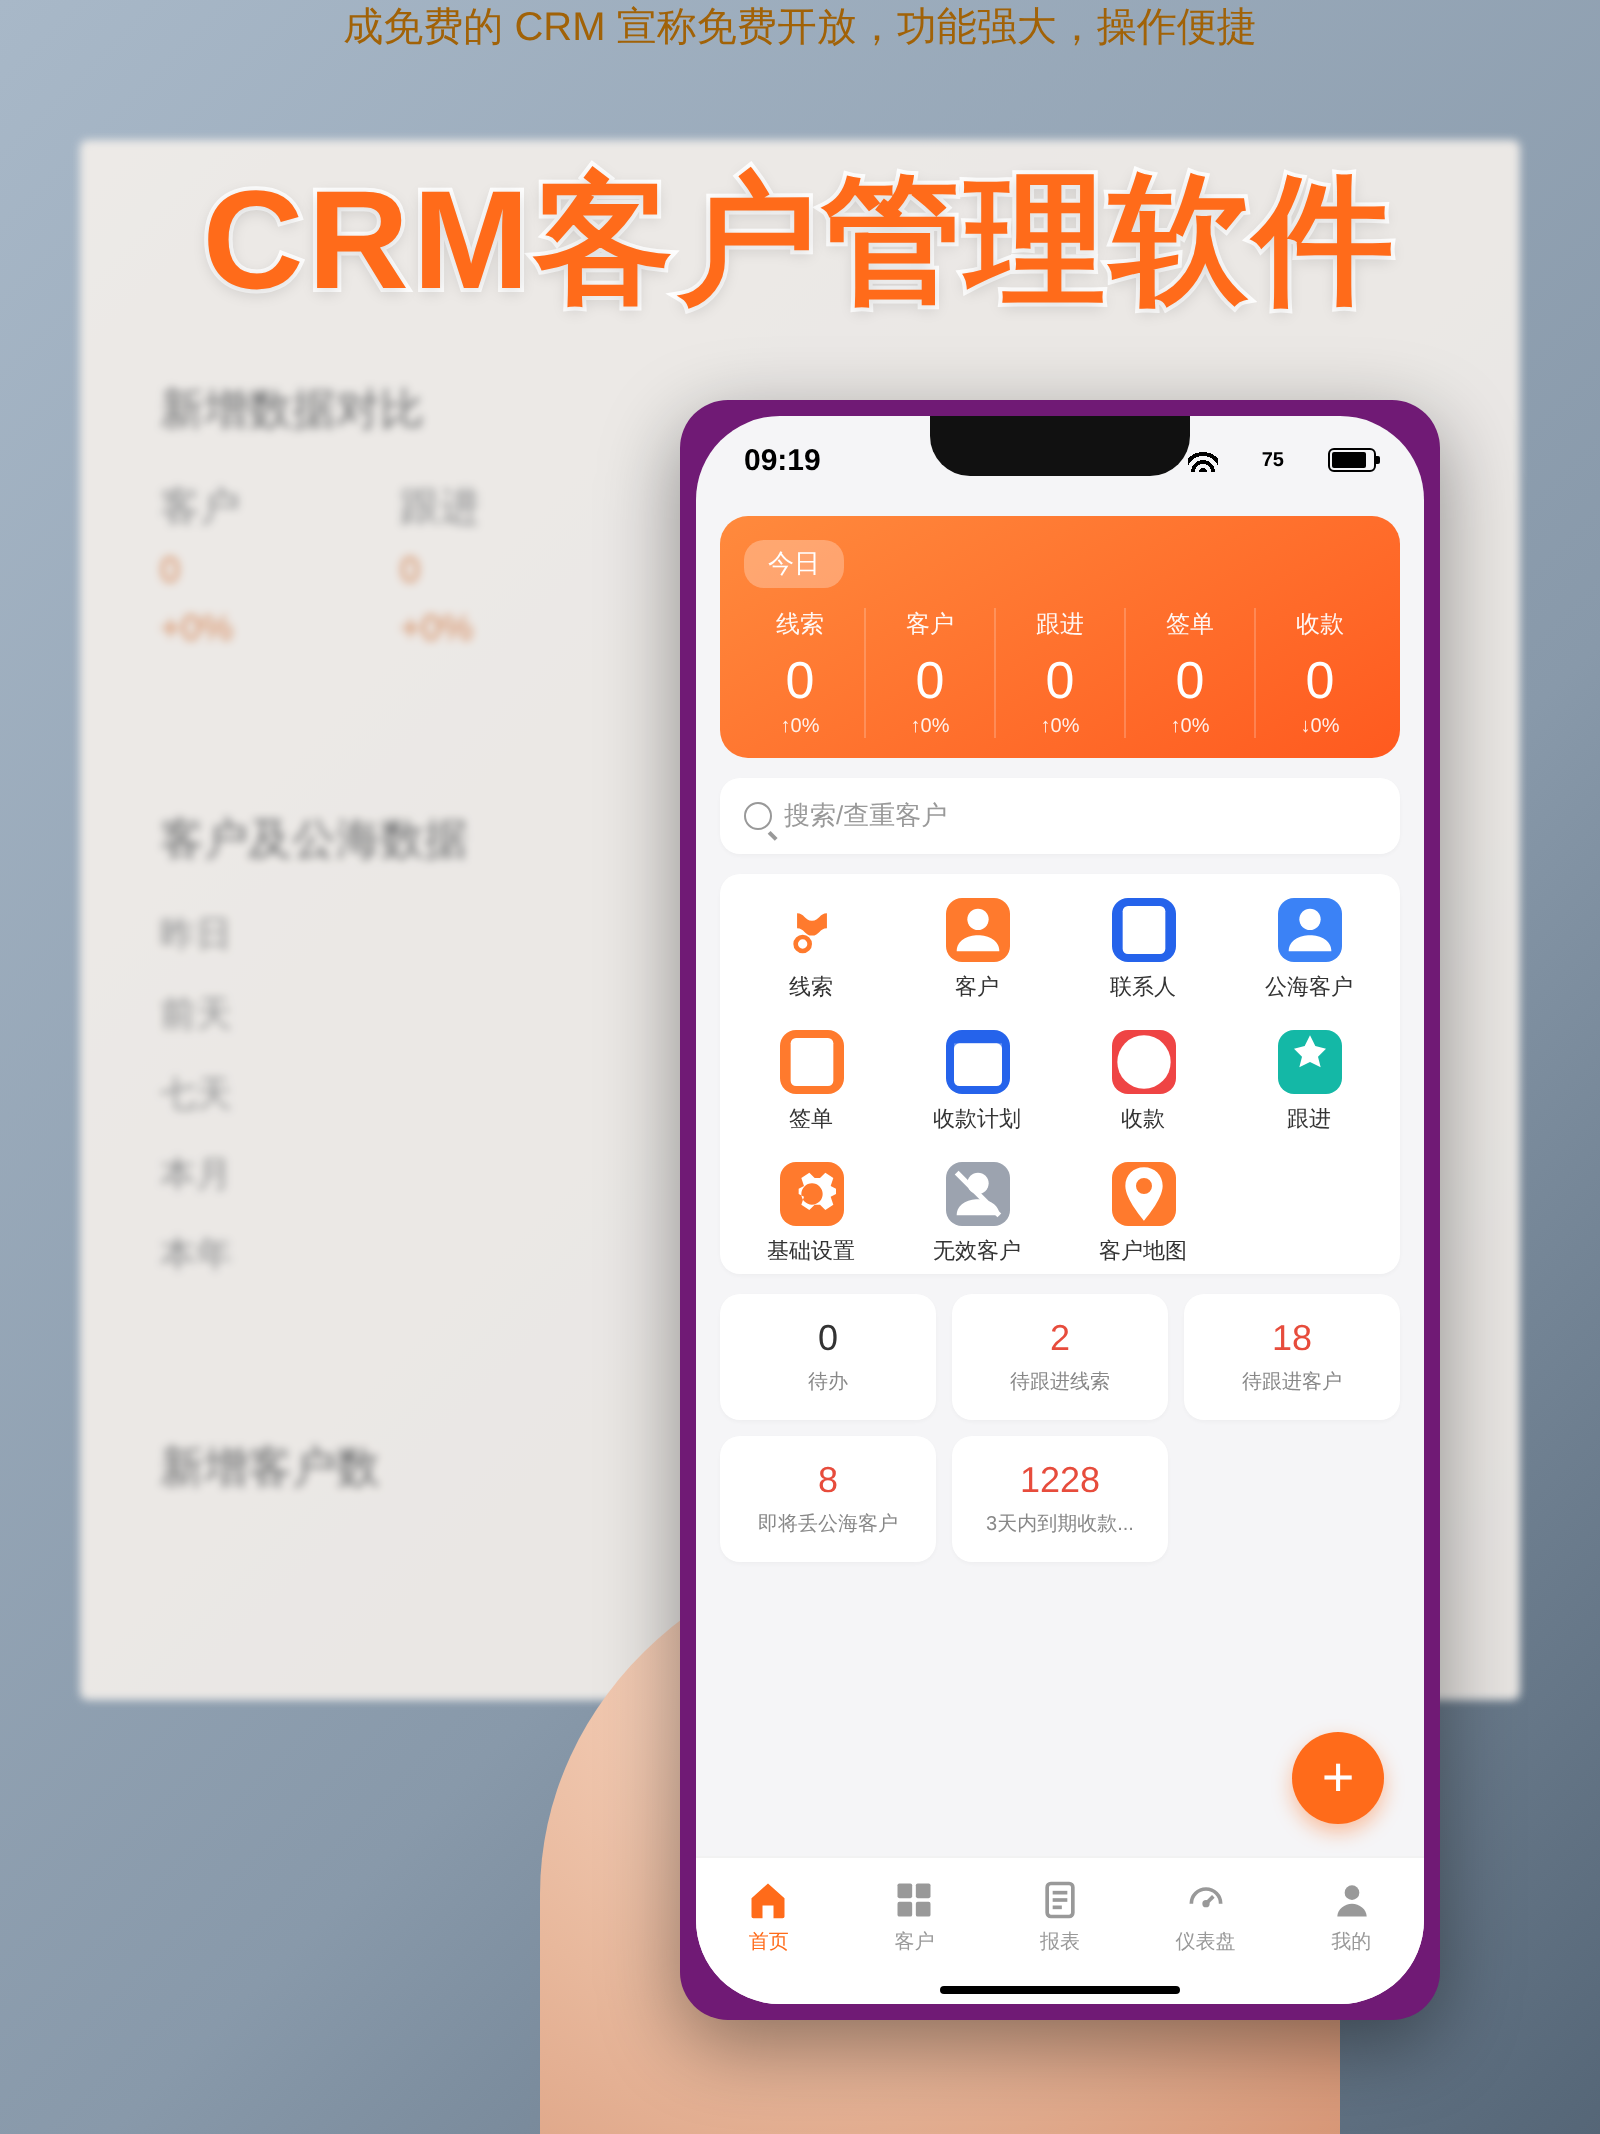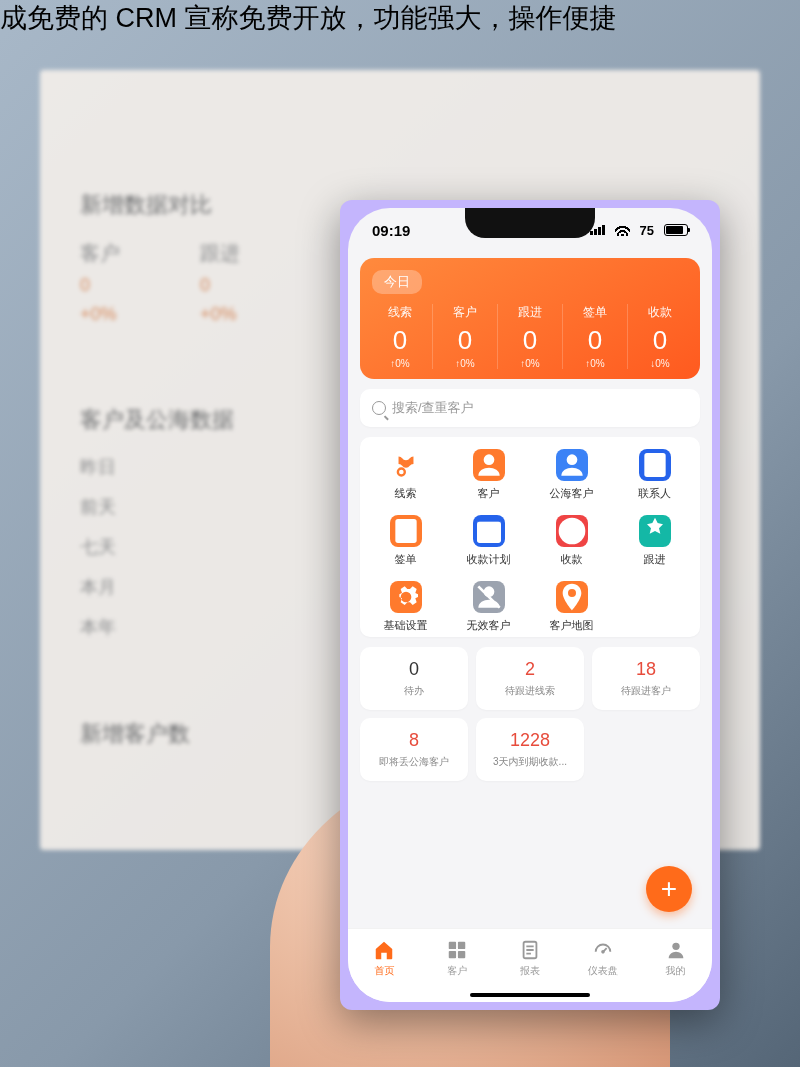--- a/index.html
+++ b/index.html
@@ -31,22 +31,23 @@
 .bg-label { color: #888; font-size: 20px; }
 .bg-pct { color: #d85; font-size: 18px; margin-top: 8px; }
 .bg-section-title { color: #666; font-size: 22px; margin-top: 80px; margin-bottom: 20px; font-weight: 500;}
 .bg-item { color: #888; font-size: 18px; margin: 16px 0; }
 
 
 .caption {
   position: absolute;
   top: 0;
   left: 0; right: 0;
-  font-size: 27px;
-  color: #000000;
+  text-align: center;
+  font-size: 20px;
+  color: #a16207;
   z-index: 5;
 }
 .headline {
   position: absolute;
   top: 5px;
   left: 0; right: 0;
   text-align: center;
   font-size: 70px;
   font-weight: 900;
   line-height: 1.1;
@@ -66,22 +67,22 @@
   background: radial-gradient(circle at 30% 20%, #f8d5c0, #e8b89c 50%, #d89878);
   border-radius: 50% 50% 0 0 / 60% 60% 0 0;
   z-index: 9;
 }
 
 
 .phone {
   position: absolute;
   left: 340px; top: 200px;
   width: 380px; height: 810px;
-  background: #c4b5fd;
-  border-radius: 12px;
+  background: #701a75;
+  border-radius: 24px;
   z-index: 10;
   box-shadow: 0 12px 40px rgba(0,0,0,0.4);
   padding: 8px;
 }
 .phone-inner {
   width: 100%; height: 100%;
   background: #f5f5f7;
   border-radius: 42px;
   overflow: hidden;
   position: relative;
@@ -99,21 +100,21 @@
 
 .status-bar {
   height: 44px;
   display: flex;
   justify-content: space-between;
   align-items: center;
   padding: 0 24px;
   font-size: 15px;
   font-weight: 600;
 }
-.status-right { display: flex; gap: 10px; align-items: center; font-size:13px;}
+.status-right { display: flex; gap: 22px; align-items: center; font-size:10px;}
 
 .signal { display: inline-flex; gap: 1px; align-items: flex-end; }
 .signal i { width: 3px; background: #000; display: block; }
 .signal i:nth-child(1){height:4px;} .signal i:nth-child(2){height:6px;}
 .signal i:nth-child(3){height:8px;} .signal i:nth-child(4){height:10px;}
 
 .wifi {
   width: 15px; height: 11px;
   background:
     radial-gradient(circle at 50% 100%, #000 2px, transparent 2px),
@@ -307,20 +308,21 @@
   <div class="bg-item">前天</div>
   <div class="bg-item">七天</div>
   <div class="bg-item">本月</div>
   <div class="bg-item">本年</div>
   <div class="bg-section-title">新增客户数</div>
 </div>
 
 <div class="caption">成免费的 CRM 宣称免费开放，功能强大，操作便捷</div>
 <div class="headline">
   <br>
+  <span>CRM客户管理软件</span>
 </div>
 
 <div class="hand"></div>
 
 <div class="phone">
   <div class="phone-inner">
     <div class="notch"></div>
 
     <div class="status-bar">
       <span>09:19</span>
@@ -390,37 +392,37 @@
           <div class="module">
             <div class="mod-icon c-orange">
               <svg viewBox="0 0 24 24" fill="currentColor">
                 <circle cx="12" cy="8" r="4"></circle>
                 <path d="M4 20c0-4 4-6 8-6s8 2 8 6z"></path>
               </svg>
             </div>
     <div class="mod-label">客户</div>
           </div>
           <div class="module">
-            <div class="mod-icon c-blue">
-              <svg viewBox="0 0 24 24" fill="currentColor">
-                <circle cx="12" cy="8" r="4"></circle>
-                <path d="M4 20c0-4 4-6 8-6s8 2 8 6z"></path>
-              </svg>
-            </div>
-    <div class="mod-label">公海客户</div>
-          </div>
-          <div class="module">
             <div class="mod-icon c-dblue">
               <svg viewBox="0 0 24 24" fill="currentColor">
                 <rect x="4" y="3" width="16" height="18" rx="2"></rect>
                 <circle cx="12" cy="10" r="2" fill="#fff"></circle>
                 <path d="M8 16c0-2 2-3 4-3s4 1 4 3z" fill="#fff"></path>
               </svg>
             </div>
     <div class="mod-label">联系人</div>
+          </div>
+          <div class="module">
+            <div class="mod-icon c-blue">
+              <svg viewBox="0 0 24 24" fill="currentColor">
+                <circle cx="12" cy="8" r="4"></circle>
+                <path d="M4 20c0-4 4-6 8-6s8 2 8 6z"></path>
+              </svg>
+            </div>
+    <div class="mod-label">公海客户</div>
           </div>
           <div class="module">
             <div class="mod-icon c-orange">
               <svg viewBox="0 0 24 24" fill="currentColor">
                 <rect x="4" y="3" width="16" height="18" rx="2"></rect>
                 <path d="M8 12l3 3 5-6" stroke="#fff" stroke-width="2" fill="none"></path>
               </svg>
             </div>
     <div class="mod-label">签单</div>
           </div>

